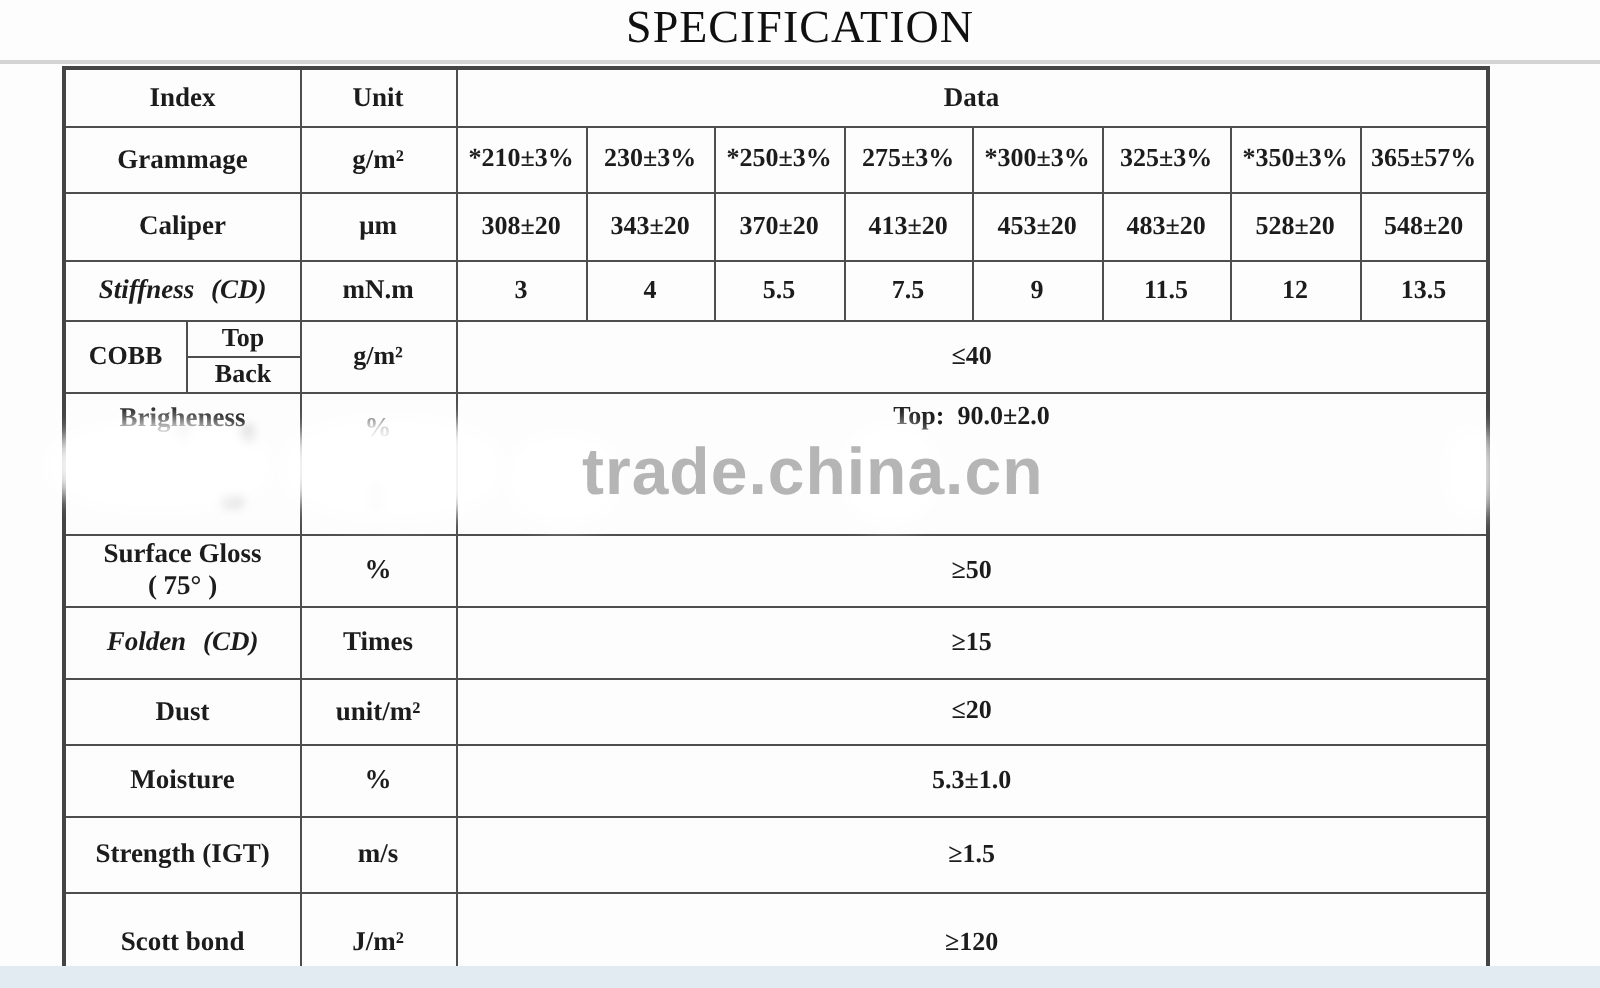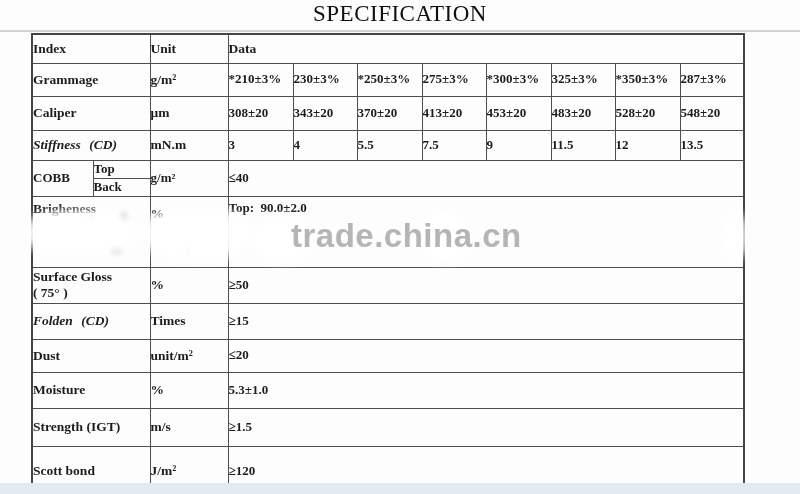--- a/index.html
+++ b/index.html
@@ -16,21 +16,21 @@
     position:absolute;top:30px;left:0;width:800px;height:2px;
     background:#d4d4d4;
   }
   table.spec{
     position:absolute;left:31px;top:33px;width:712px;
     border-collapse:collapse;table-layout:fixed;
     border:2px solid #454545;
   }
   .spec td,.spec th{
     border:1px solid #4e4e4e;
-    text-align:left;vertical-align:middle;
+    text-align:center;vertical-align:middle;
     font-weight:bold;color:#1c1c1c;font-size:13.5px;
     padding:0;line-height:1.15;overflow:hidden;
   }
   .spec .num{font-size:13px;}
   .wide-paren{word-spacing:5px;font-style:italic;}
   .r-head{height:29px}.r-gram{height:33px}.r-cal{height:34px}.r-stiff{height:30px}
   .r-cobbt{height:18px}.r-cobbb{height:18px}.r-brt{height:71px}.r-gloss{height:36px}
   .r-fold{height:36px}.r-dust{height:33px}.r-moist{height:36px}.r-str{height:38px}
   .r-scott{height:51px}
   .r-cobbt td,.r-cobbb td{font-size:13px;}
@@ -97,21 +97,21 @@
     <tr class="r-gram">
       <td colspan="2">Grammage</td>
       <td>g/m²</td>
       <td class="num">*210±3%</td>
       <td class="num">230±3%</td>
       <td class="num">*250±3%</td>
       <td class="num">275±3%</td>
       <td class="num">*300±3%</td>
       <td class="num">325±3%</td>
       <td class="num">*350±3%</td>
-      <td class="num">287±3%</td>
+      <td class="num">365±57%</td>
     </tr>
 
     <tr class="r-cal">
       <td colspan="2">Caliper</td>
       <td>μm</td>
       <td class="num">308±20</td>
       <td class="num">343±20</td>
       <td class="num">370±20</td>
       <td class="num">413±20</td>
       <td class="num">453±20</td>

